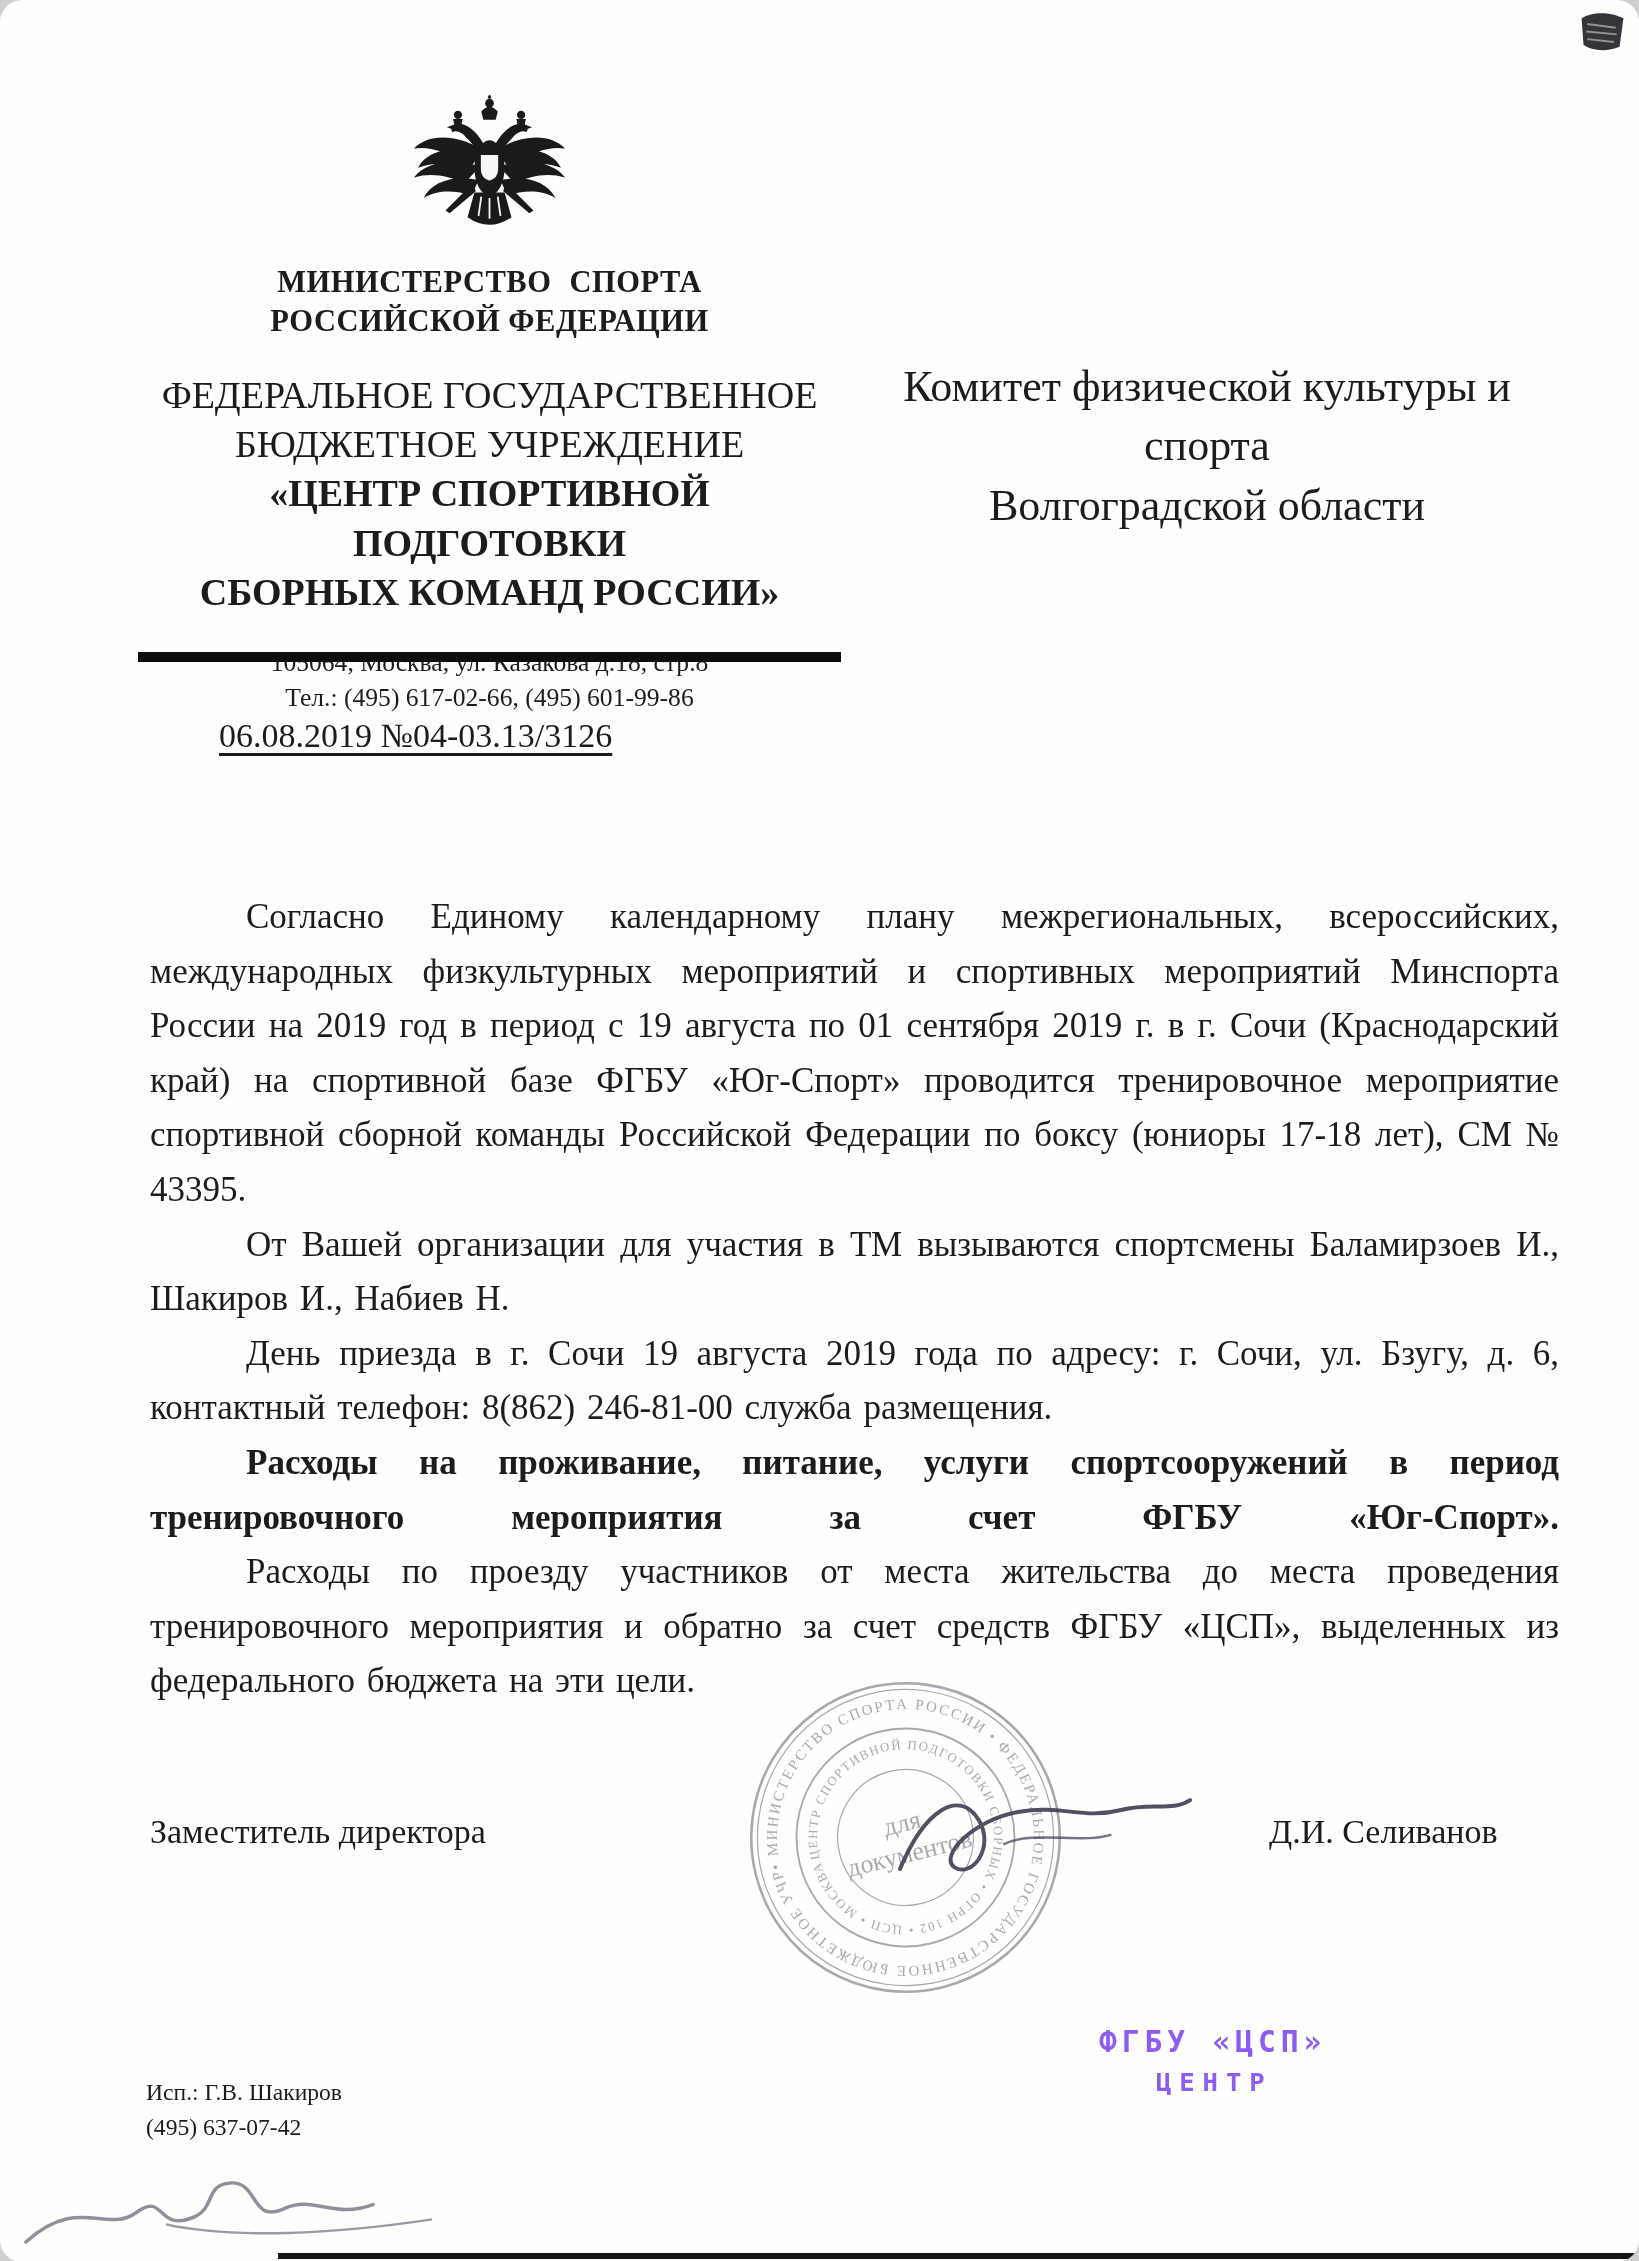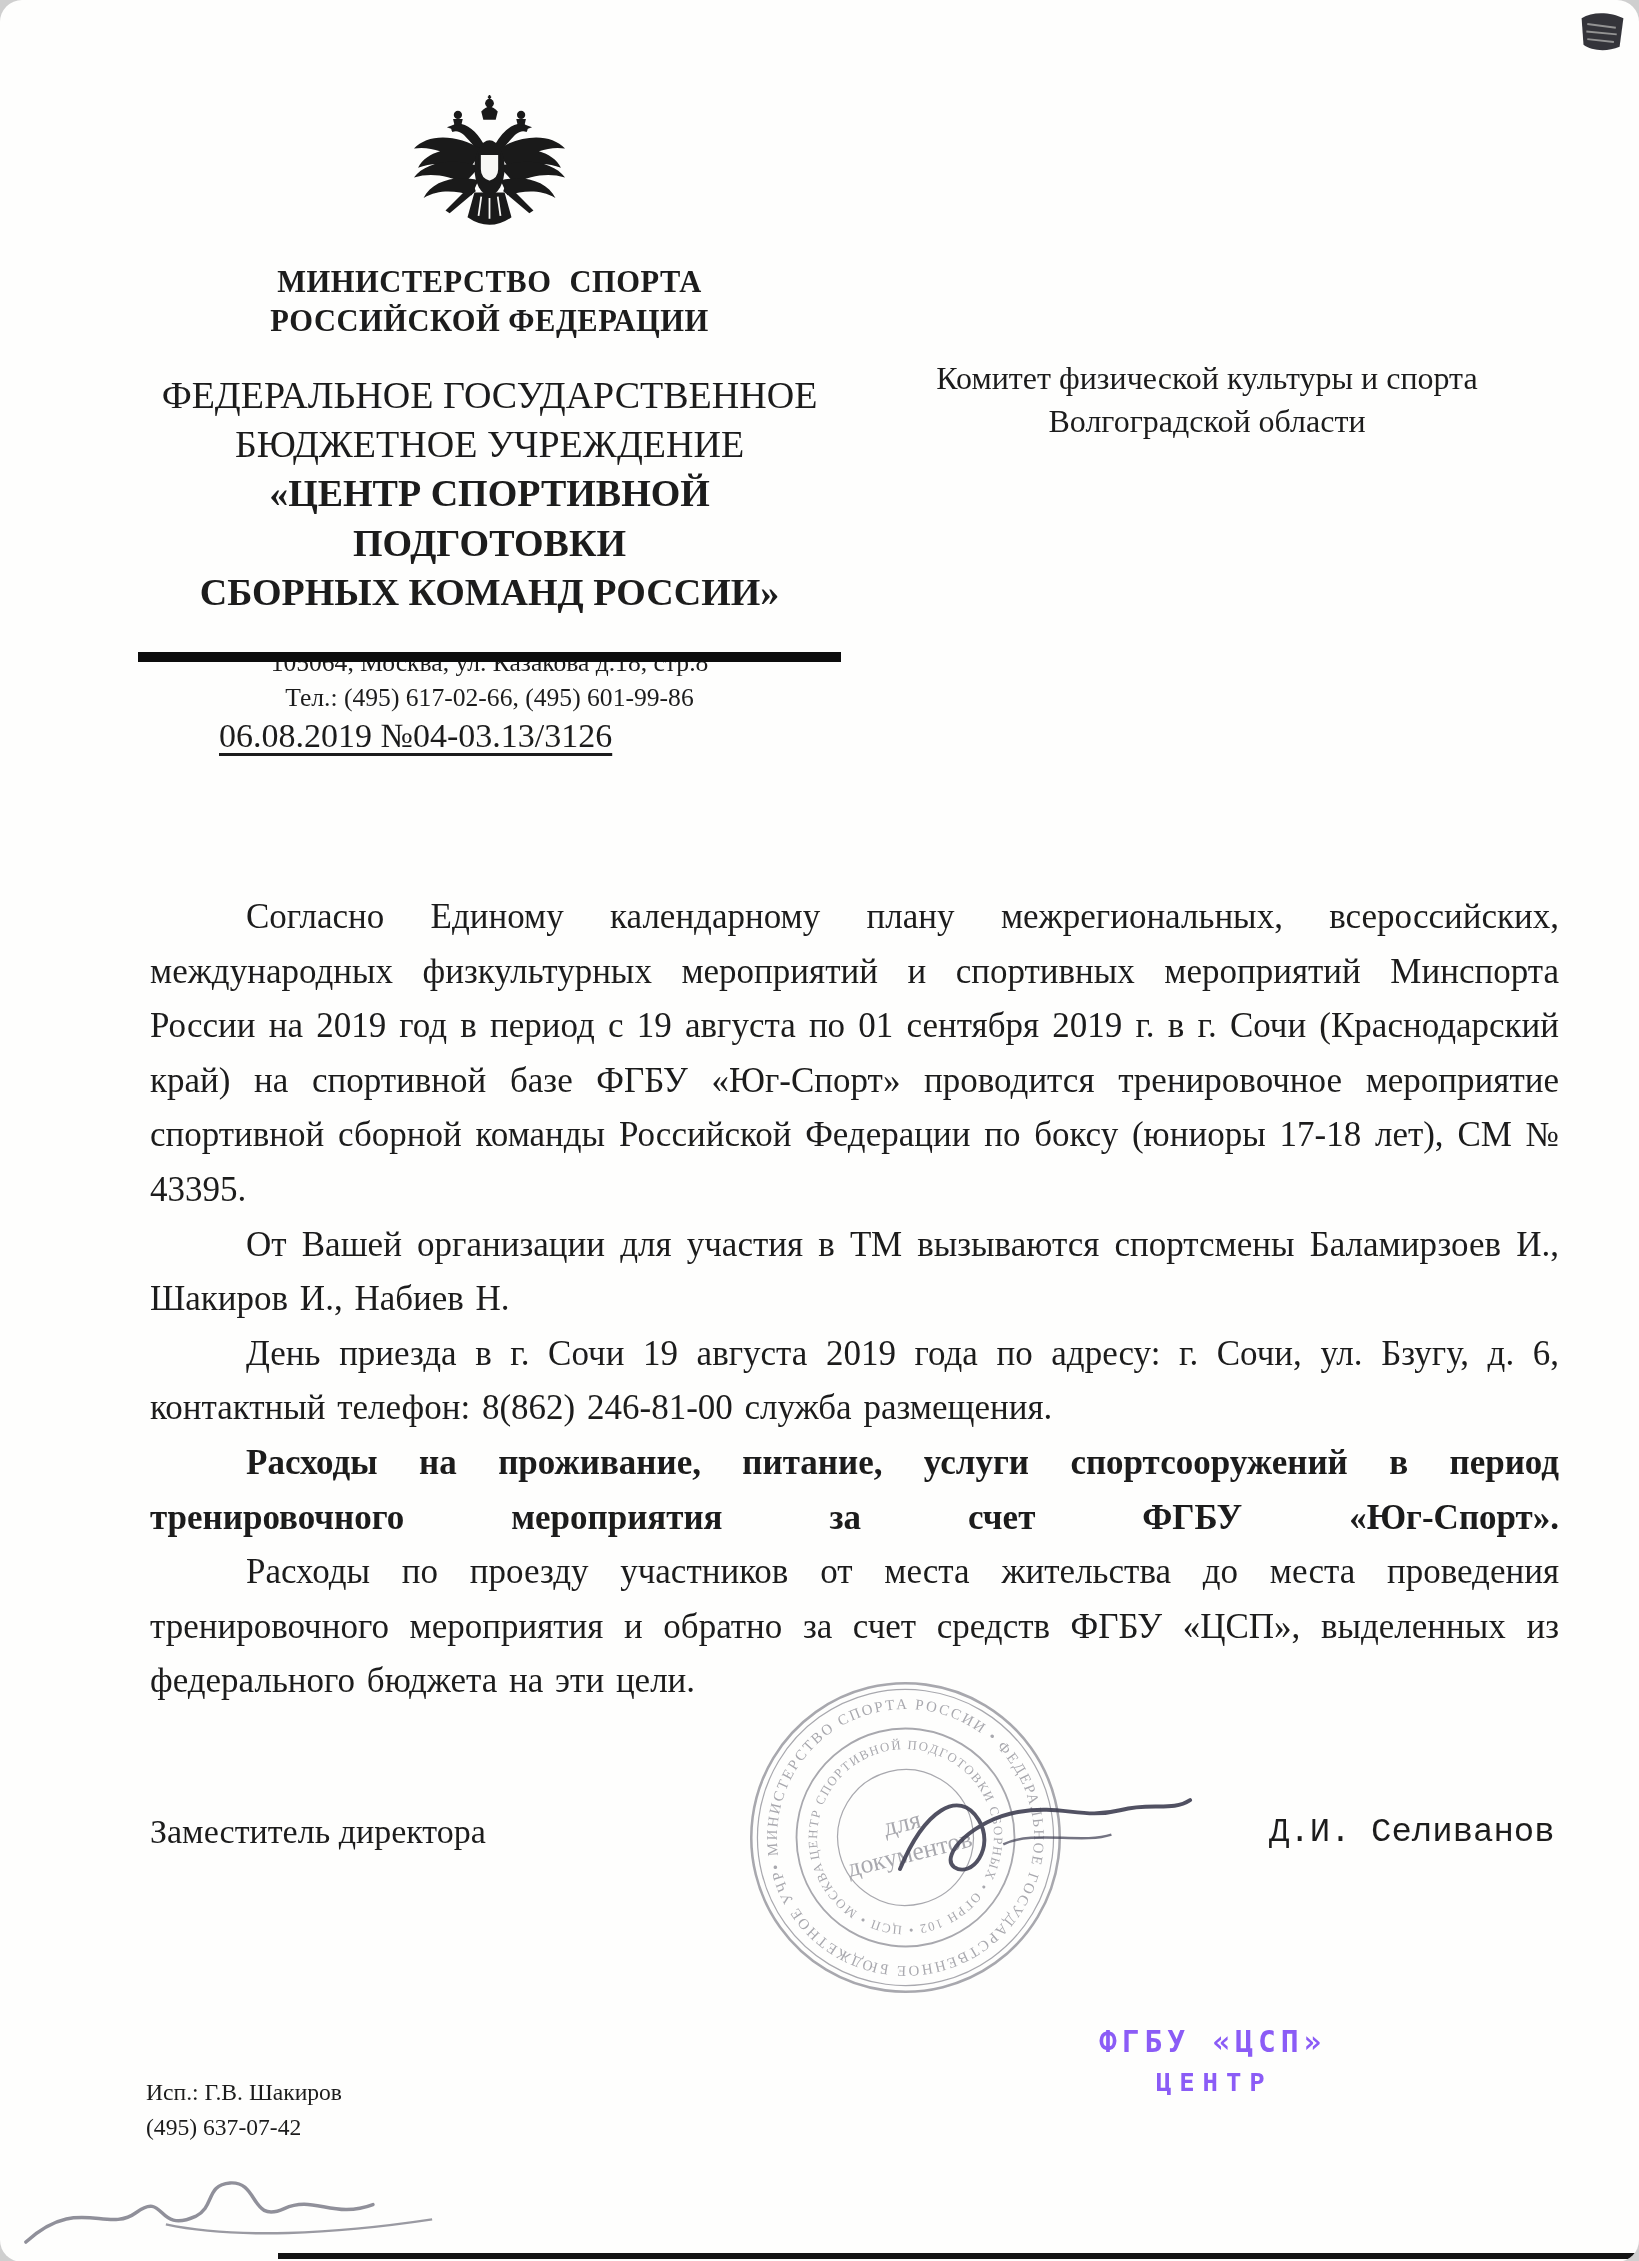--- a/index.html
+++ b/index.html
@@ -18,33 +18,33 @@
   .letterhead { position:absolute; left:138px; top:95px; width:703px; text-align:center; }
   .coat { width:165px; height:158px; margin:0 auto 9.9px; display:block; }
   .ministry { font-weight:bold; font-size:30.5px; line-height:1.28; letter-spacing:0.5px; }
   .ministry .l1 { word-spacing:9.9px; }
   .org { margin-top:29.6px; font-size:38px; line-height:1.3; }
   .org .bold { font-weight:bold; }
   .contact { margin-top:27.6px; font-size:25.6px; line-height:1.38; }
   .rule { position:absolute; left:138px; top:652px; width:703px; height:9.9px; background:#0d0d0d; }
 
   
-  .addressee { position:absolute; left:865px; top:357px; width:684px; text-align:center; font-size:32px; line-height:1.35; }
+  .addressee { position:absolute; left:865px; top:357px; width:684px; text-align:center; font-size:44px; line-height:1.35; }
 
   
   .ref { position:absolute; left:219px; top:717px; font-size:34px; text-decoration:underline; text-underline-offset:5.9px; }
 
   
   .body-text { position:absolute; left:150px; top:890px; width:1409px; font-size:35px; line-height:1.56; text-align:justify; }
   .body-text p { text-indent:96px; margin:0; word-spacing:3px; }
   .body-text p.last-justify { text-align-last:justify;font-weight:bold; }
 
   
   .sig-title { position:absolute; left:150px; top:1813px; font-size:34px; }
-  .sig-name  { position:absolute; left:1269px; top:1813px; font-size:34px;font-family:Liberation Mono, monospace; }
+  .sig-name  { position:absolute; left:1269px; top:1813px; font-size:34px; }
 
   
   .stamp { position:absolute; left:741px; top:1673px; width:329px; height:329px; opacity:.6; transform:rotate(-14deg); }
   .sig-scribble { position:absolute; left:885px; top:1751px; width:325px; height:177px; opacity:.9; }
 
   
   .mail-stamp { position:absolute; left:1099px; top:2025px; font-family:"DejaVu Sans Mono", monospace; font-weight:bold; color:#8b5cf6; }
   .mail-stamp .l1 { font-size:29.6px; letter-spacing:4.9px; }
   .mail-stamp .l2 { font-size:25.6px; letter-spacing:7.9px; margin-left:57px; margin-top:7.9px; }
 

